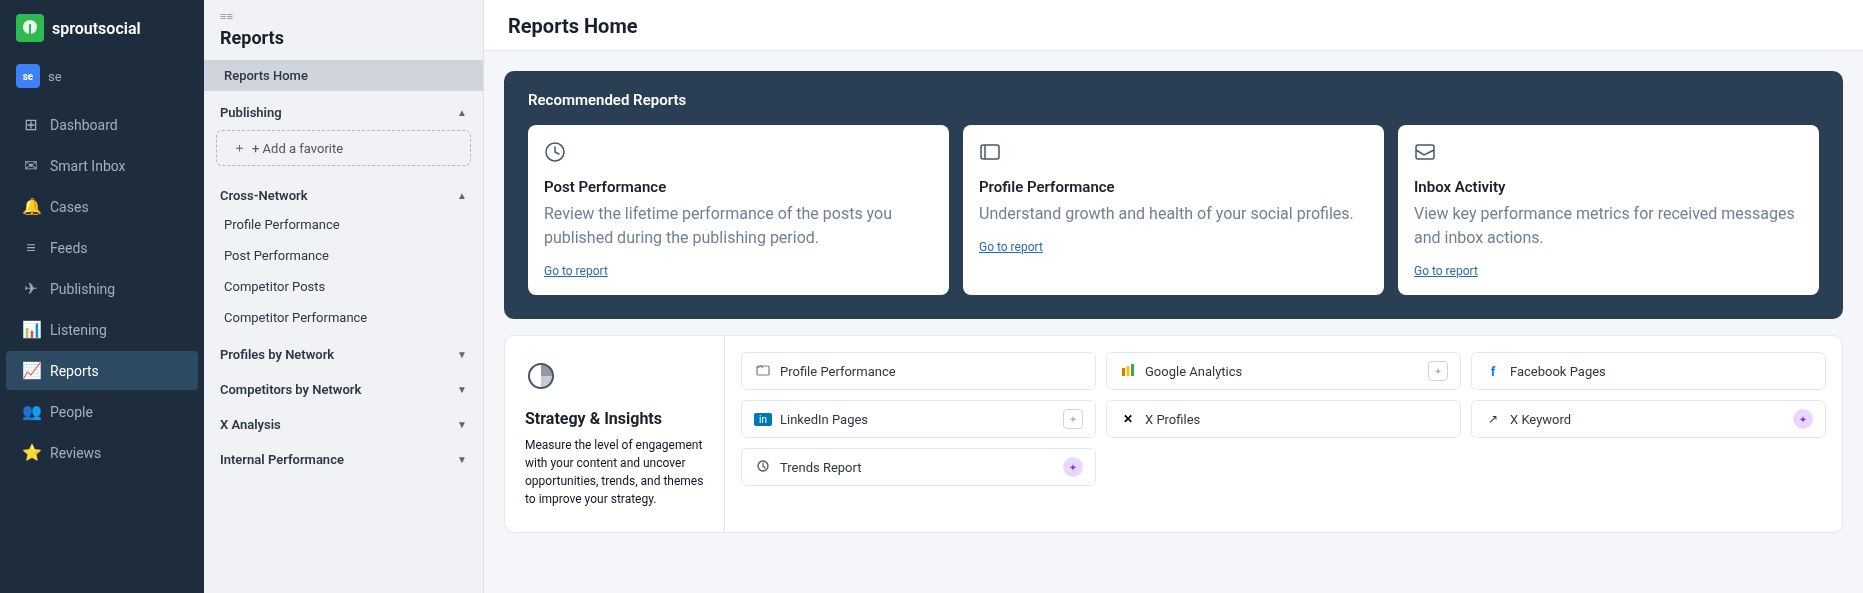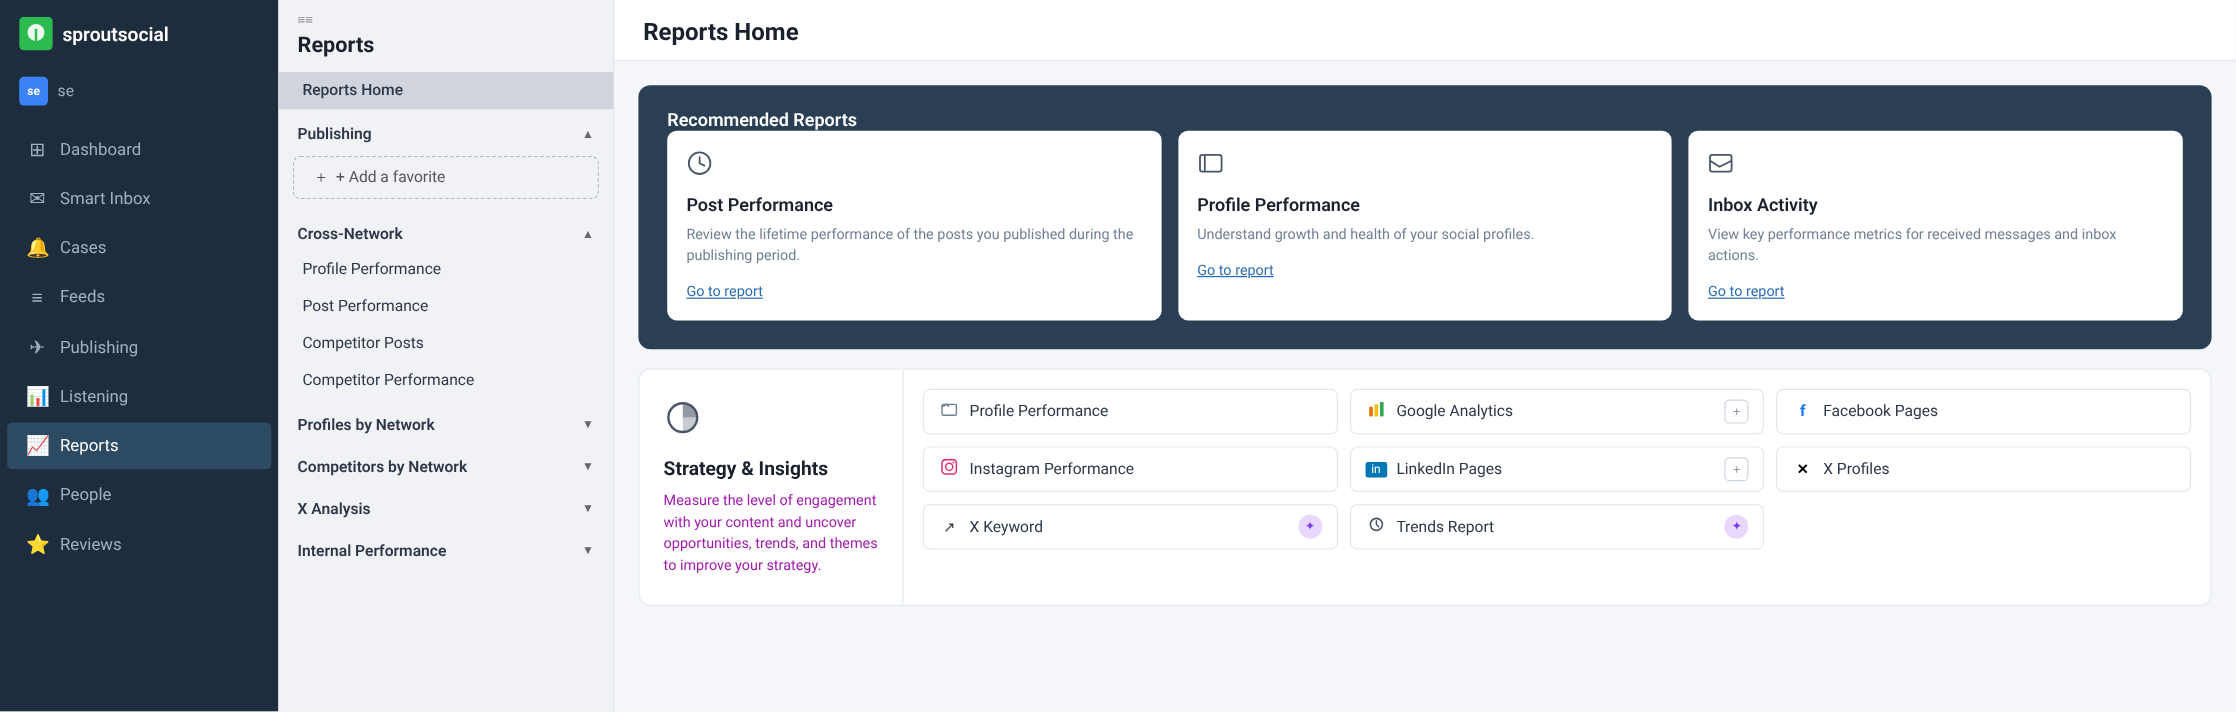--- a/index.html
+++ b/index.html
@@ -1,20 +1,20 @@
 <!DOCTYPE html>
 <html><head>
   <meta charset="utf-8">
   <style>
     * { box-sizing: border-box; margin: 0; padding: 0; }
     body { font-family: -apple-system, BlinkMacSystemFont, 'Segoe UI', Roboto, sans-serif; display: flex; height: 593px; overflow: hidden; background: #f5f6fa; }
 
     
     .left-nav {
-      width: 232px;
+      width: 204px;
       background: #1e2d3d;
       display: flex;
       flex-direction: column;
       flex-shrink: 0;
       height: 100%;
       overflow: hidden;
     }
     .nav-logo {
       display: flex;
       align-items: center;
@@ -131,21 +131,21 @@
     .recommended-section {
       background: #2a3f54;
       margin: 20px 20px 0;
       border-radius: 10px;
       padding: 20px 24px 24px;
     }
     .recommended-title {
       font-size: 15px;
       font-weight: 600;
       color: white;
-      margin-bottom: 0;
+      margin-bottom: 16px;
     }
     .recommended-cards {
       display: grid;
       grid-template-columns: repeat(3, 1fr);
       gap: 14px;
     }
     .report-card {
       background: white;
       border-radius: 8px;
       padding: 16px;
@@ -155,21 +155,21 @@
       margin-bottom: 10px;
       color: #4a5568;
     }
     .report-card-title {
       font-size: 15px;
       font-weight: 600;
       color: #1a202c;
       margin-bottom: 6px;
     }
     .report-card-desc {
-      font-size: 12px;
+      font-size: 16px;
       color: #718096;
       line-height: 1.5;
       margin-bottom: 10px;
     }
     .report-card-link {
       font-size: 12px;
       color: #2b6cb0;
       text-decoration: underline;
       cursor: pointer;
     }
@@ -187,21 +187,21 @@
       padding: 24px 20px;
       width: 220px;
       flex-shrink: 0;
       border-right: 1px solid #e2e8f0;
       display: flex;
       flex-direction: column;
       justify-content: center;
     }
     .strategy-icon { font-size: 28px; color: #4a5568; margin-bottom: 10px; }
     .strategy-title { font-size: 16px; font-weight: 700; color: #1a202c; margin-bottom: 8px; }
-    .strategy-desc { font-size: 12px; color: #a21caf; line-height: 1.5; }
+    .strategy-desc { font-size: 12px; color: #0f172a; line-height: 1.5; }
     .strategy-right {
       flex: 1;
       display: grid;
       grid-template-columns: repeat(3, 1fr);
       padding: 16px;
       gap: 10px;
       align-content: start;
     }
     .strategy-item {
       display: flex;
@@ -443,32 +443,20 @@
         <div class="strategy-item-add-plus">＋</div>
       </div>
 
       <div class="strategy-item">
         <div class="strategy-item-left">
           <span class="strategy-item-icon icon-fb" style="font-weight:bold;font-size:13px;color:#1877f2;">f</span>
           <span>Facebook Pages</span>
         </div>
       </div>
 
-      <div class="strategy-item">
-        <div class="strategy-item-left">
-          <span class="strategy-item-icon">
-            <svg width="14" height="14" viewBox="0 0 14 14" fill="none">
-                <rect x="1" y="1" width="12" height="12" rx="3" stroke="#e1306c" stroke-width="1.3"></rect>
-                <circle cx="7" cy="7" r="3" stroke="#e1306c" stroke-width="1.2"></circle>
-                <circle cx="10.5" cy="3.5" r="0.8" fill="#e1306c"></circle>
-              </svg>
-          </span>
-          <span>Instagram Performance</span>
-        </div>
-      </div>
 
       <div class="strategy-item">
         <div class="strategy-item-left">
           <span class="strategy-item-icon" style="font-size:10px;font-weight:normal;color:#0077b5;background:#0077b5;color:white;padding:1px 2px;border-radius:2px;">in</span>
           <span>LinkedIn Pages</span>
         </div>
         <div class="strategy-item-add-plus">＋</div>
       </div>
 
       <div class="strategy-item">

